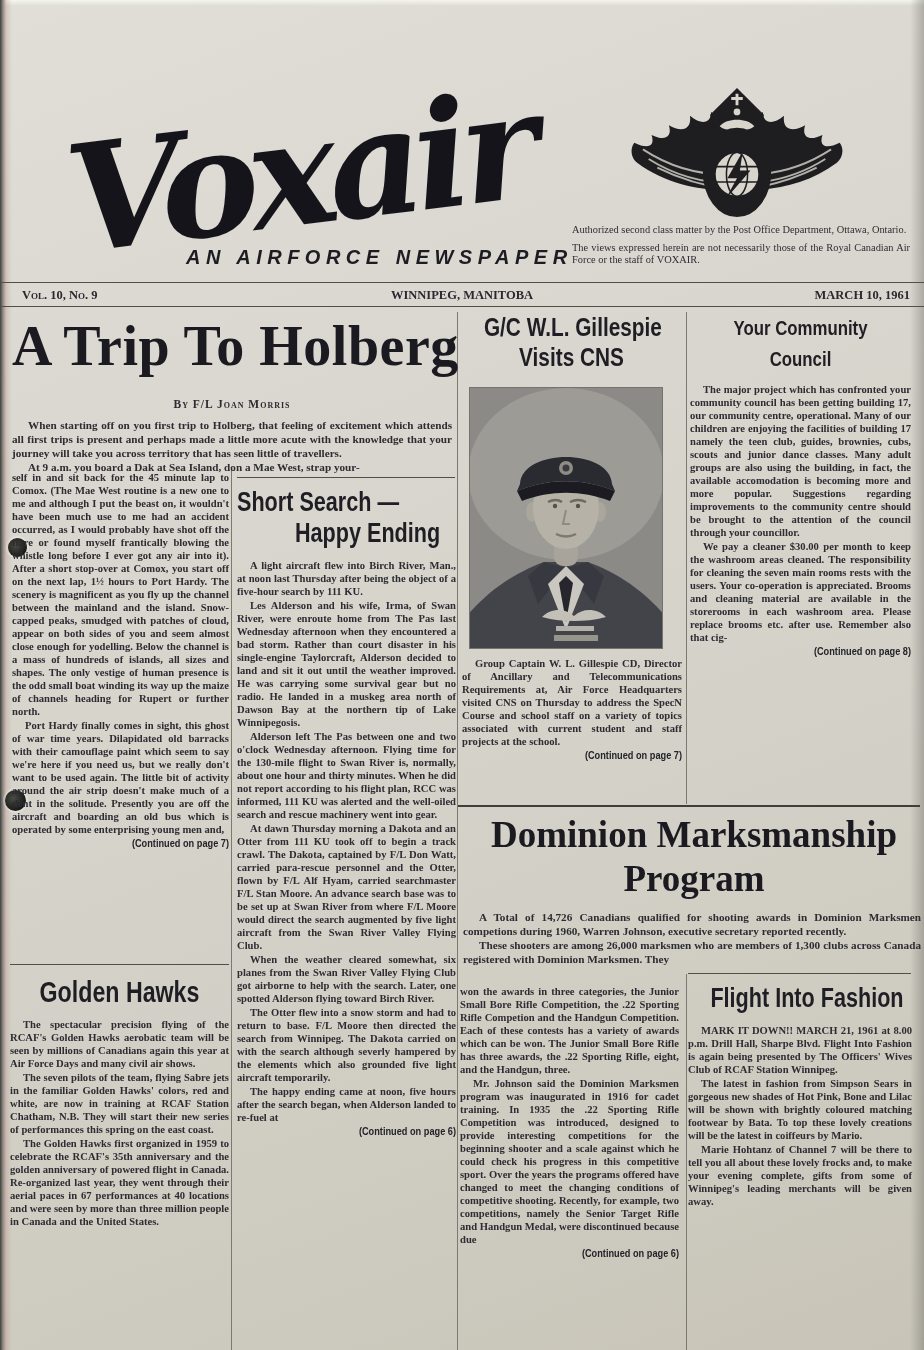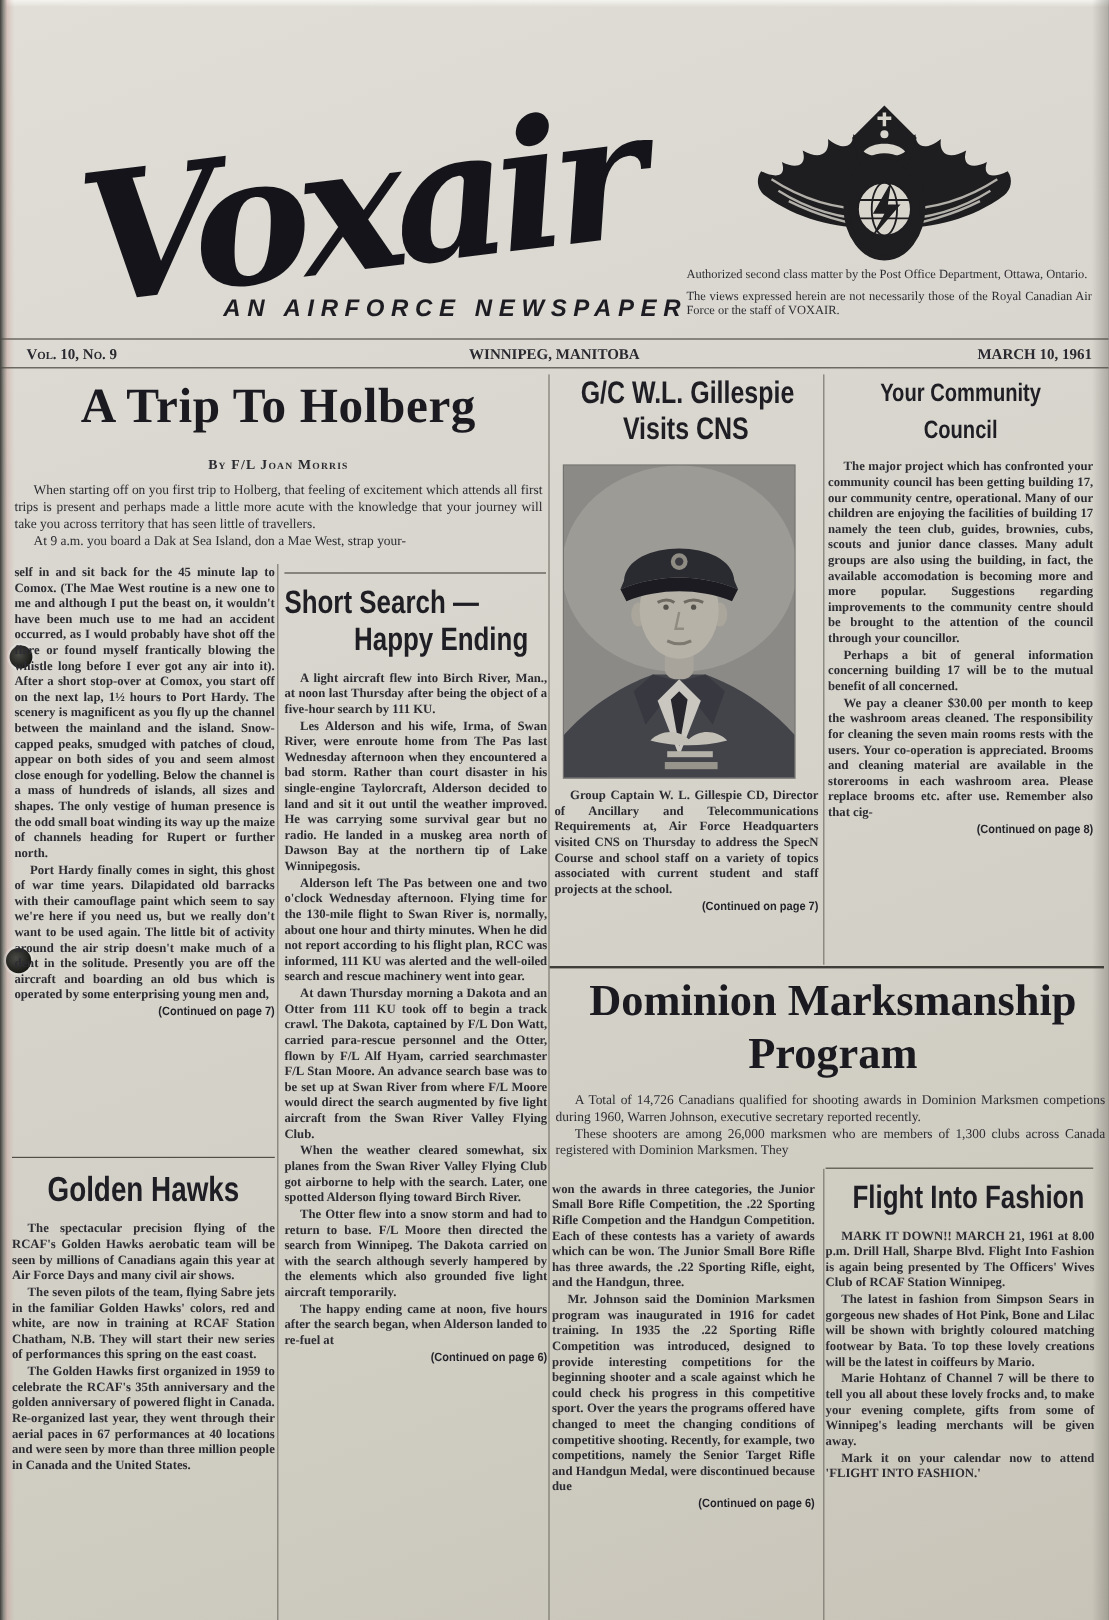--- a/index.html
+++ b/index.html
@@ -34,31 +34,31 @@
   .auth p { margin:0 0 6px 0; }
 
   .dateline { left:0; top:286px; width:924px; height:18px; display:grid; grid-template-columns:1fr auto 1fr;
     align-items:center; font-size:12.5px; font-weight:bold; font-variant:small-caps; color:#2a2930; }
   .dateline .dl-l { padding-left:22px; justify-self:start; }
   .dateline .dl-c { justify-self:center; }
   .dateline .dl-r { padding-right:14px; justify-self:end; }
 
   
   .h-serif { font-family:"Liberation Serif",serif; font-weight:bold; color:#1b1a20; }
-  .holberg-head { font-size:41px; letter-spacing:.5px; text-align:center; white-space:nowrap; }
+  .holberg-head { font-size:56px; letter-spacing:.5px; text-align:center; white-space:nowrap; }
   .mk-head { font-size:37px; line-height:44px; text-align:center; }
   .h-sans { font-family:"Liberation Sans",sans-serif; font-weight:bold; color:#1f1e24; }
   .cond { display:block; white-space:nowrap; }
   .cond-c { transform:scaleX(.80); transform-origin:50% 50%; text-align:center; }
   .cond-l { transform:scaleX(.80); transform-origin:0 50%; }
   .byline { font-size:11.5px; font-weight:bold; font-variant:small-caps; text-align:center; letter-spacing:1px; color:#2c2b31; }
 
   
   .body-text p { margin:1px 0 0 0; font-size:10.6px; line-height:13px; text-indent:13px; text-align:justify; color:#2d2c32;font-weight:bold; }
-  .intro-text p { margin:0; font-size:11.2px; line-height:14px; text-indent:16px; text-align:justify; color:#2d2c32; }
+  .intro-text p { margin:0; font-size:11.2px; line-height:14px; text-indent:16px; text-align:justify; color:#2d2c32;font-weight:bold; }
   .continued { margin-top:2px; font-family:"Liberation Sans",sans-serif; font-weight:bold; font-size:10px;
     text-align:right; color:#24232a; transform:scaleX(.92); transform-origin:100% 50%; }
 
   .photo-frame { background:#8e8d89; box-shadow:0 0 0 1px #74736f; }
 </style>
 </head>
 <body>
 
 <div class="page">
 
@@ -209,21 +209,20 @@
     <div class="continued">(Continued on page 7)</div>
   </div>
 
   <div class="abs" style="left:690px; top:312px; width:221px;">
     <div class="h-sans" style="font-size:21px; line-height:31px;">
       <span class="cond cond-c">Your Community</span>
       <span class="cond cond-c">Council</span>
     </div>
     <div class="body-text" style="margin-top:9px;">
       <p>The major project which has confronted your community council has been getting building 17, our community centre, operational. Many of our children are enjoying the facilities of building 17 namely the teen club, guides, brownies, cubs, scouts and junior dance classes. Many adult groups are also using the building, in fact, the available accomodation is becoming more and more popular. Suggestions regarding improvements to the community centre should be brought to the attention of the council through your councillor.</p>
-      <p>Perhaps a bit of general information concerning building 17 will be to the mutual benefit of all concerned.</p>
       <p>We pay a cleaner $30.00 per month to keep the washroom areas cleaned. The responsibility for cleaning the seven main rooms rests with the users. Your co-operation is appreciated. Brooms and cleaning material are available in the storerooms in each washroom area. Please replace brooms etc. after use. Remember also that cig-</p>
       <div class="continued">(Continued on page 8)</div>
     </div>
   </div>
 
   <div class="abs hrule2" style="left:458px; top:805px; width:462px;"></div>
   <div class="abs" style="left:463px; top:813px; width:462px;">
     <div class="h-serif mk-head">
       <span>Dominion Marksmanship</span><br>
       <span>Program</span>
@@ -241,17 +240,16 @@
 
   <div class="abs hrule" style="left:688px; top:973px; width:223px;"></div>
   <div class="abs" style="left:688px; top:983px; width:224px;">
     <div class="h-sans" style="font-size:27px;">
       <span class="cond cond-c">Flight Into Fashion</span>
     </div>
     <div class="body-text" style="margin-top:10px;">
       <p>MARK IT DOWN!! MARCH 21, 1961 at 8.00 p.m. Drill Hall, Sharpe Blvd. Flight Into Fashion is again being presented by The Officers' Wives Club of RCAF Station Winnipeg.</p>
       <p>The latest in fashion from Simpson Sears in gorgeous new shades of Hot Pink, Bone and Lilac will be shown with brightly coloured matching footwear by Bata. To top these lovely creations will be the latest in coiffeurs by Mario.</p>
       <p>Marie Hohtanz of Channel 7 will be there to tell you all about these lovely frocks and, to make your evening complete, gifts from some of Winnipeg's leading merchants will be given away.</p>
-      <p>Mark it on your calendar now to attend 'FLIGHT INTO FASHION.'</p>
     </div>
   </div>
 
 </div>
 
 </body></html>

